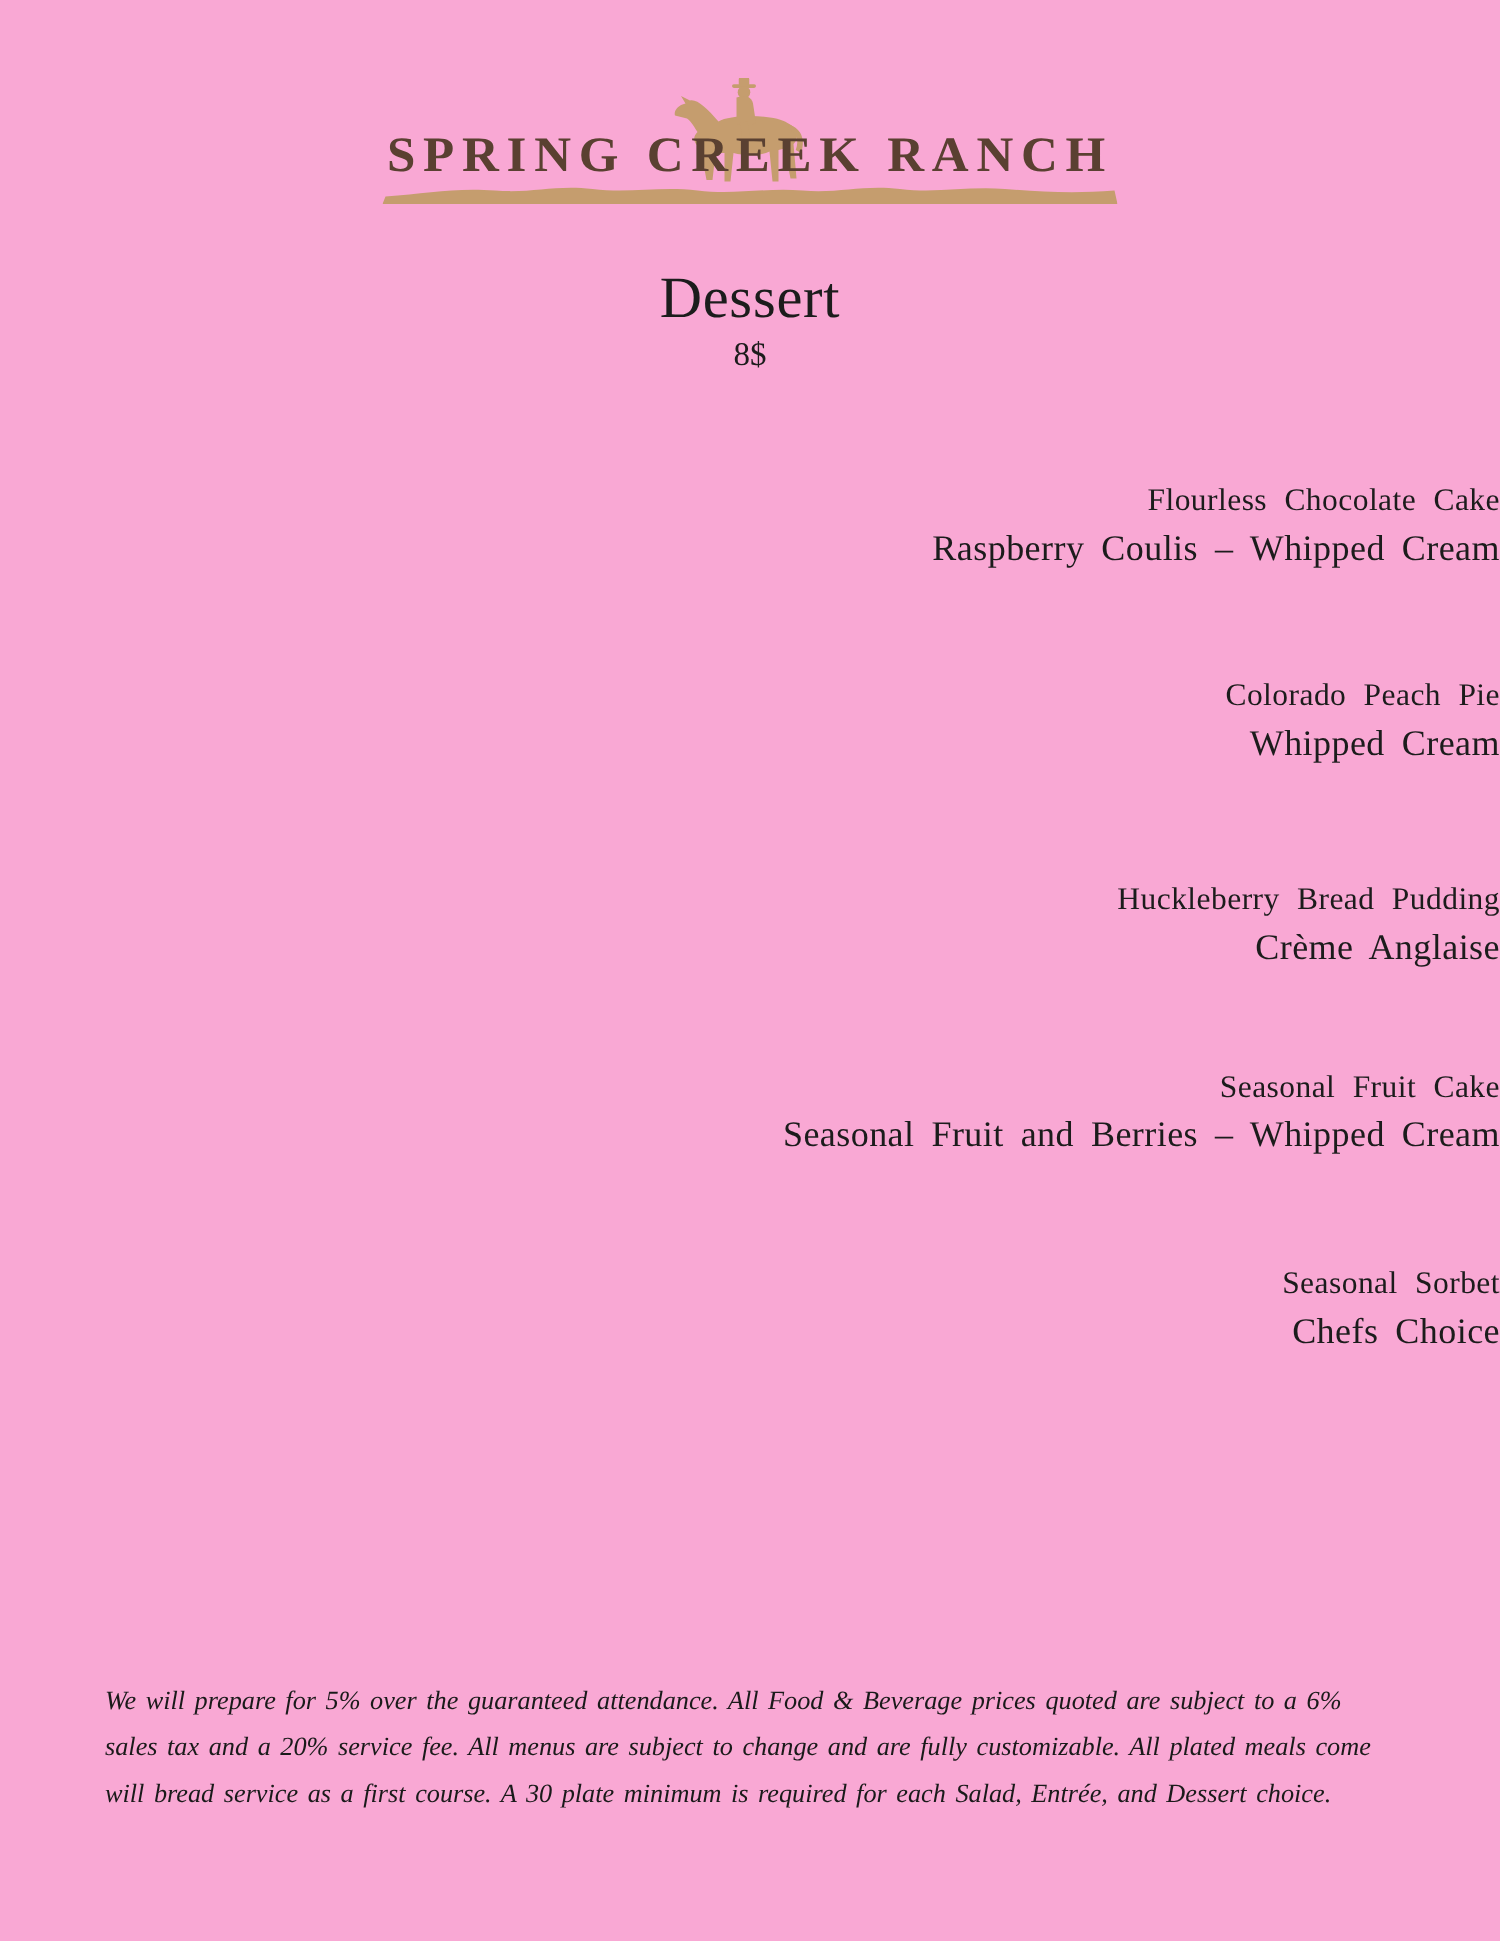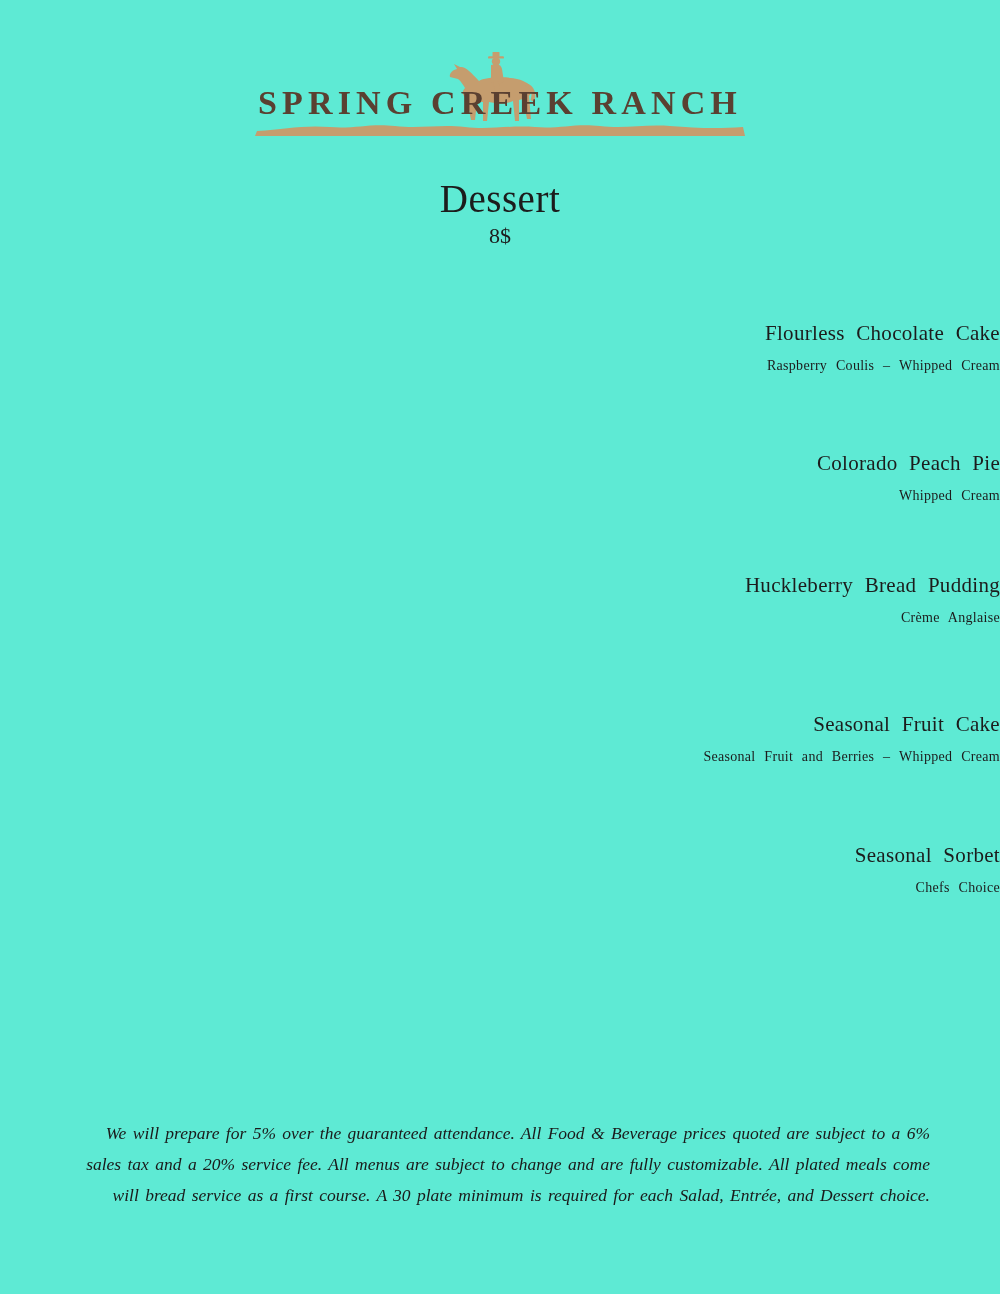--- a/index.html
+++ b/index.html
@@ -1,35 +1,35 @@
 <!DOCTYPE html>
 <html><head>
 <meta charset="utf-8">
 <style>
   html,body{margin:0;padding:0;background:#ffffff;}
   .page{
     position:relative;
     width:1000px;
     height:1294px;
     margin:0 auto;
-    background:#5eead4;
+    background:#f9a8d4;
     font-family:"Liberation Serif", serif;
     color:#1c1c1c;
     overflow:hidden;
   }
   .abs{position:absolute;left:0;right:0;text-align:center;}
   .logo-wrap{position:absolute;left:255px;top:52px;width:490px;height:88px;}
   .menu-title{top:179px;font-size:39px;line-height:40px;letter-spacing:.5px;}
   .menu-price{top:221px;font-size:22px;line-height:30px;}
   .menu-item{position:absolute;left:0;right:0;text-align:right;}
   .item-name{font-size:21px;line-height:30px;word-spacing:6px;letter-spacing:.3px;}
-  .item-desc{font-size:14px;line-height:36px;word-spacing:5px;letter-spacing:.3px;}
+  .item-desc{font-size:24px;line-height:36px;word-spacing:5px;letter-spacing:.3px;}
   .footer{
     position:absolute;left:70px;right:70px;top:1118px;
-    text-align:right;font-style:italic;font-size:17.5px;line-height:31px;
+    text-align:left;font-style:italic;font-size:17.5px;line-height:31px;
     word-spacing:2px;color:#1a1a1a;
   }
 </style>
 </head>
 <body>
 
 <div class="page">
 
   <div class="logo-wrap">
     <svg width="490" height="88" viewBox="0 0 490 88">
@@ -62,21 +62,21 @@
   <div class="abs menu-price">8$</div>
 
   <div class="menu-item" style="top:318px">
     <div class="item-name">Flourless Chocolate Cake</div>
     <div class="item-desc">Raspberry Coulis – Whipped Cream</div>
   </div>
   <div class="menu-item" style="top:448px">
     <div class="item-name">Colorado Peach Pie</div>
     <div class="item-desc">Whipped Cream</div>
   </div>
-  <div class="menu-item" style="top:570px">
+  <div class="menu-item" style="top:584px">
     <div class="item-name">Huckleberry Bread Pudding</div>
     <div class="item-desc">Crème Anglaise</div>
   </div>
   <div class="menu-item" style="top:709px">
     <div class="item-name">Seasonal Fruit Cake</div>
     <div class="item-desc">Seasonal Fruit and Berries – Whipped Cream</div>
   </div>
   <div class="menu-item" style="top:840px">
     <div class="item-name">Seasonal Sorbet</div>
     <div class="item-desc">Chefs Choice</div>

